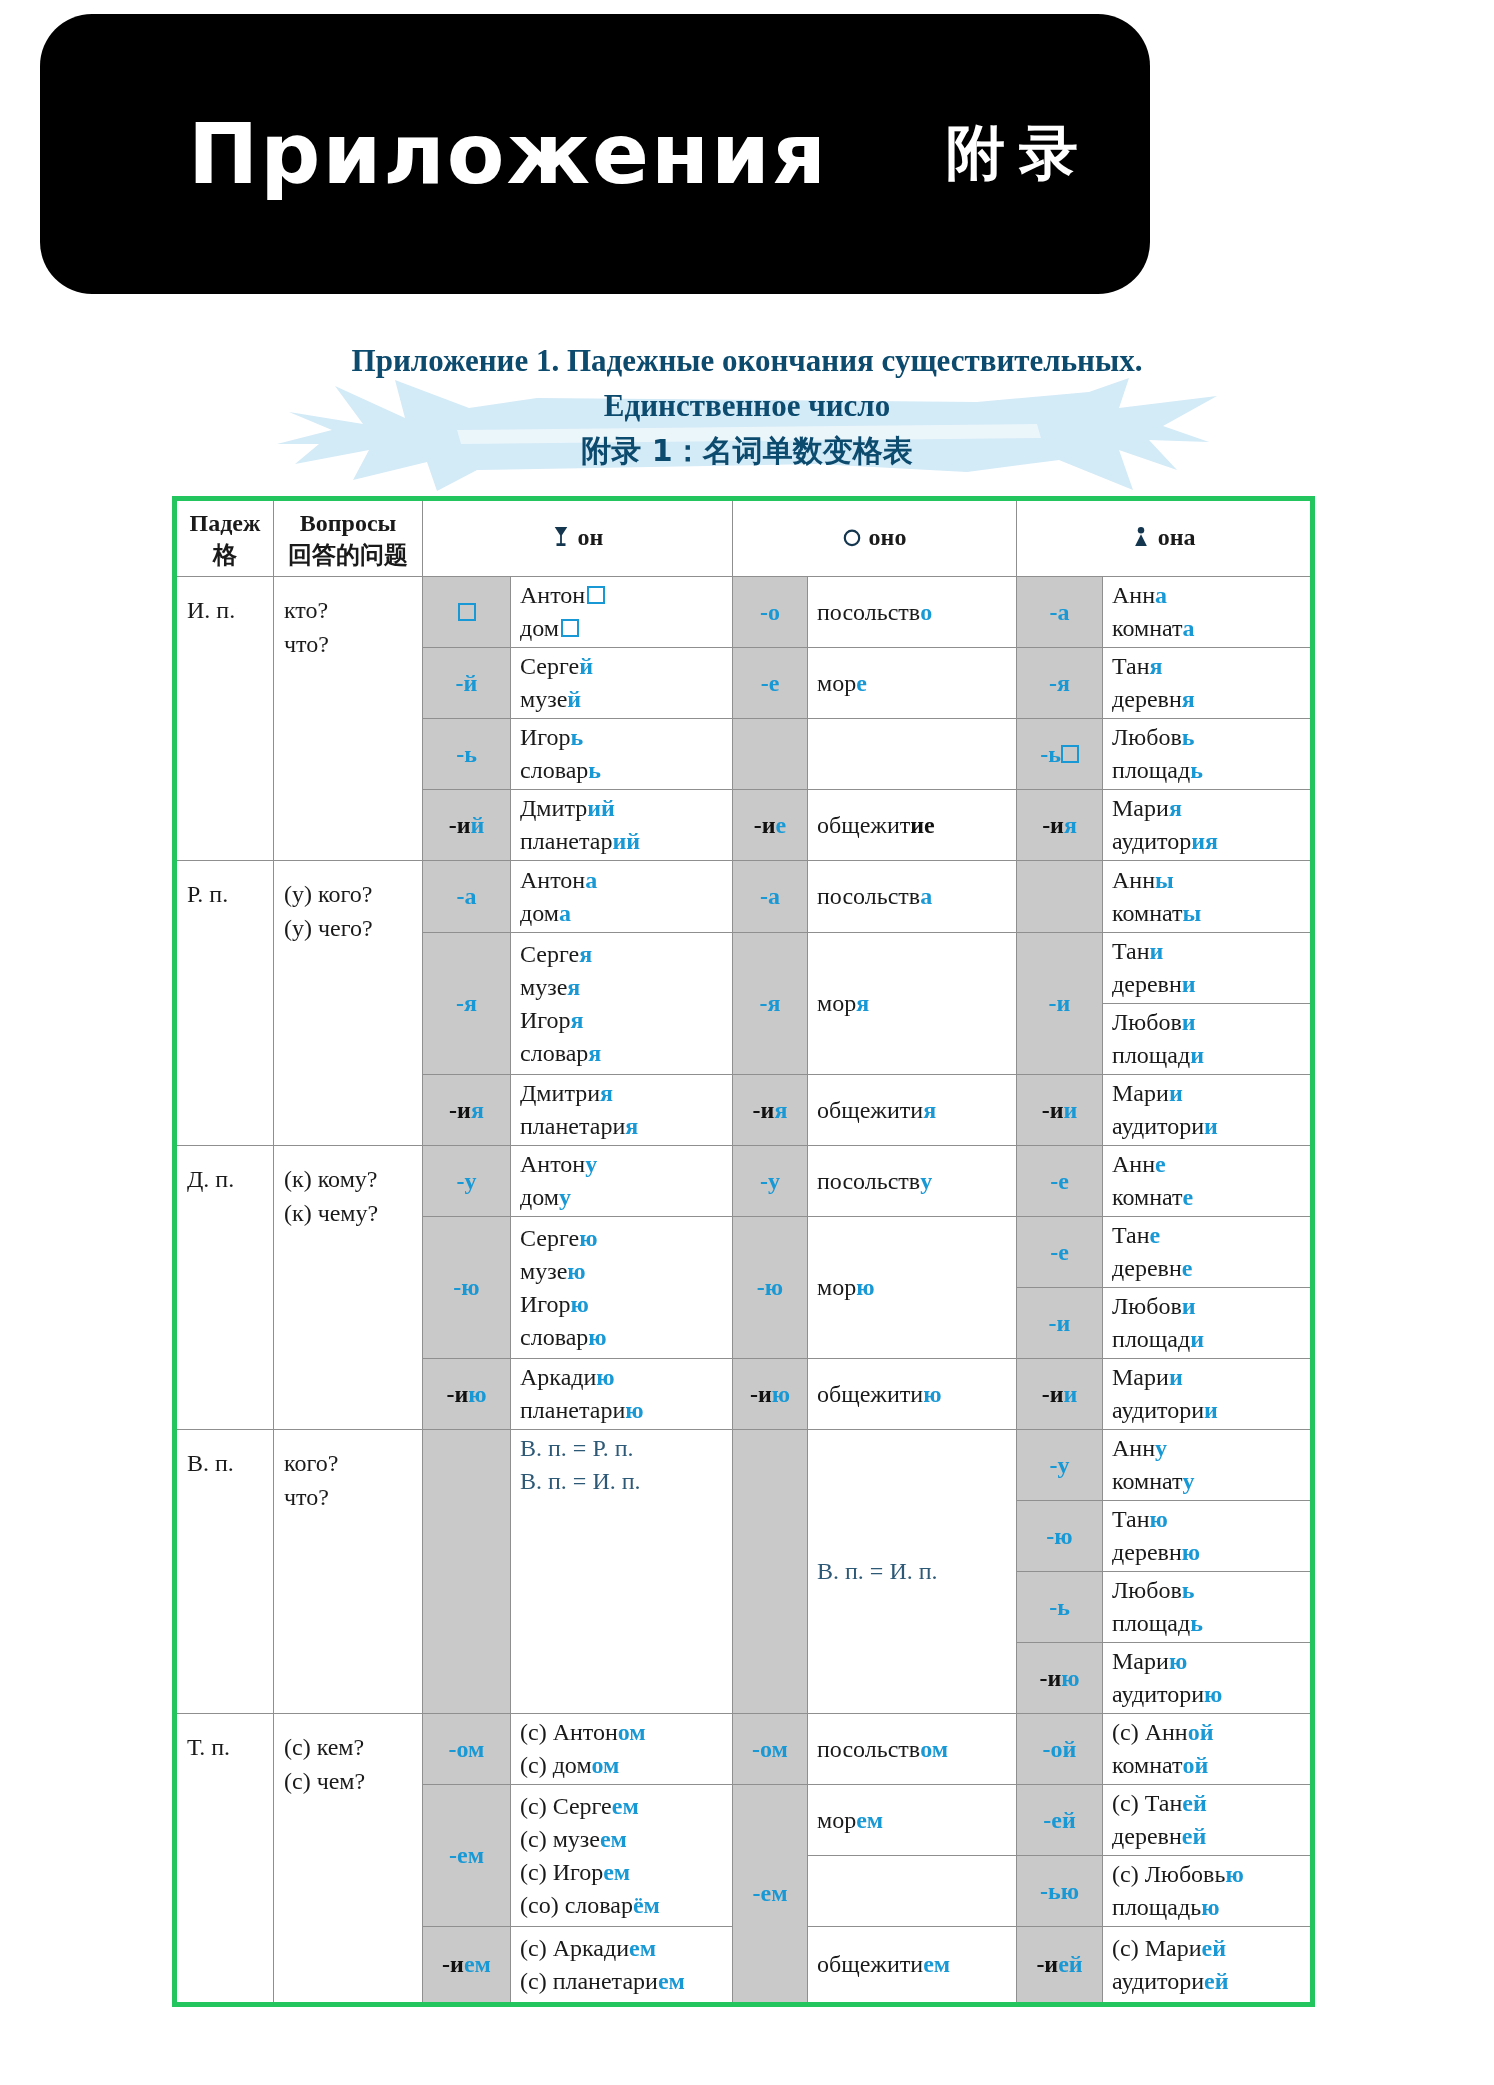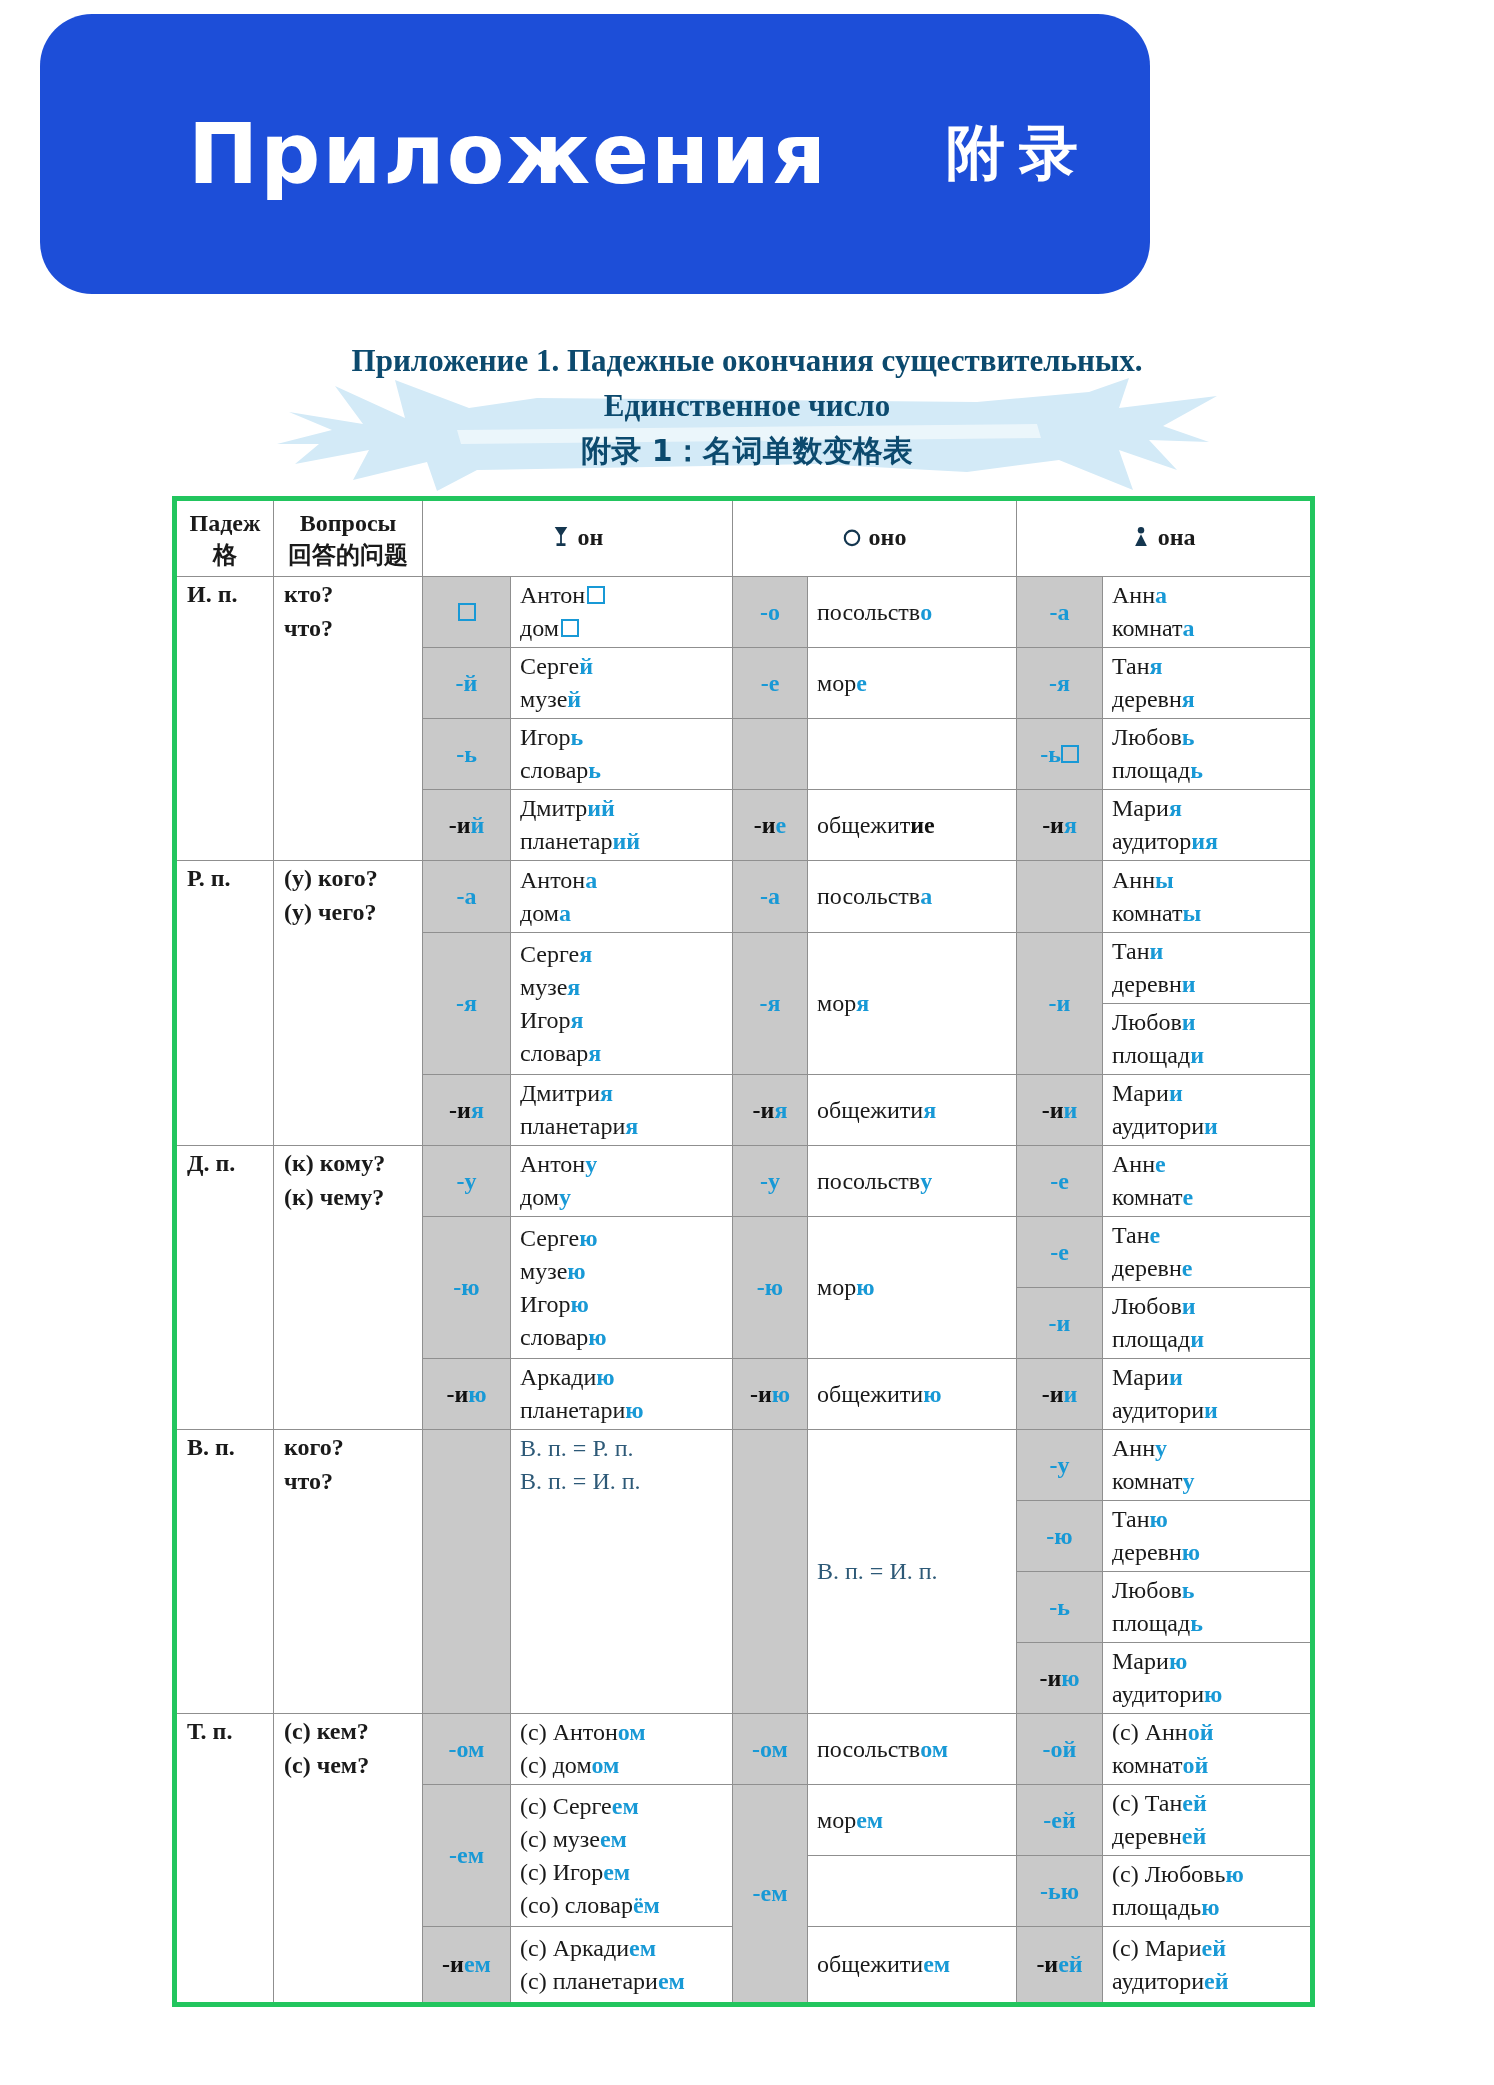--- a/index.html
+++ b/index.html
@@ -1,42 +1,42 @@
 <!DOCTYPE html>
 <html><head>
 <meta charset="utf-8">
 <style>
   html,body{margin:0;padding:0;background:#ffffff;}
   .page{position:relative;width:1494px;height:2085px;background:#ffffff;overflow:hidden;
         font-family:"Liberation Serif", serif;color:#1a1a1a;}
 
   
   .banner{position:absolute;left:40px;top:14px;width:1110px;height:280px;
-          background:#1d4ed8;border-radius:52px;display:flex;align-items:center;}
+          background:#000000;border-radius:52px;display:flex;align-items:center;}
   .banner-ru{font-family:"DejaVu Sans", sans-serif;font-weight:bold;color:#ffffff;
              font-size:84px;margin-left:148px;letter-spacing:2px;}
   .banner-zh{font-family:"DejaVu Sans", sans-serif;font-weight:bold;color:#ffffff;
              font-size:59px;margin-left:118px;letter-spacing:14px;}
 
   
   .heading{position:absolute;top:338px;left:0;width:100%;text-align:center;}
   .heading .h-line{position:relative;z-index:1;font-weight:bold;font-size:31px;line-height:45px;color:#0c4a6e;}
   .heading .h-line3{font-size:30px;font-family:"DejaVu Sans", sans-serif;}
   .burst{position:absolute;z-index:0;left:50%;transform:translateX(-50%);top:40px;width:940px;height:115px;}
 
   
   table.decl{position:absolute;left:172px;top:496px;border-collapse:collapse;table-layout:fixed;
              width:1138px;border:5px solid #22c55e;font-size:24px;}
   th,td{border:1px solid #8f8f8f;overflow:hidden;}
   thead tr{height:78px;}
   th{font-weight:bold;text-align:center;vertical-align:middle;background:#ffffff;padding:2px 4px;}
   th .th-sub{line-height:32px;}
   .gicon{display:inline-block;vertical-align:-3px;margin-right:8px;}
   td{vertical-align:middle;}
-  td.cell-case,td.cell-q{vertical-align:top;padding:0 6px 2px 10px;background:#ffffff;font-weight:bold;}
+  td.cell-case,td.cell-q{vertical-align:top;padding:16px 6px 2px 10px;background:#ffffff;}
   td.cell-end{background:#c9c9c9;text-align:center;font-weight:bold;padding:0 2px;}
   td.cell-ex{background:#ffffff;padding:2px 4px 2px 9px;}
   td.va-top{vertical-align:top;margin-top:20px;}
   td.va-mid{vertical-align:middle;}
   .line{line-height:33px;white-space:nowrap;}
   td.cell-case .line,td.cell-q .line{line-height:34px;}
   .seg-k{color:#1a1a1a;}
   .seg-b{color:#1899d6;font-weight:bold;}
   .seg-d{color:#111111;font-weight:bold;}
   .seg-e{color:#2d5977;}

